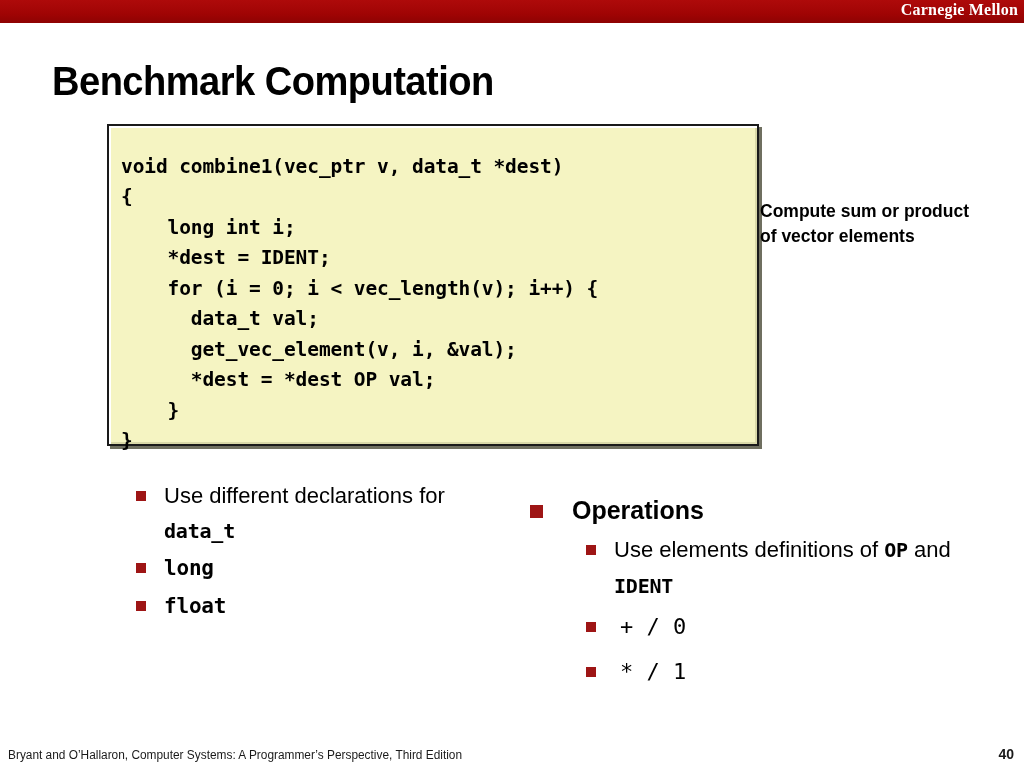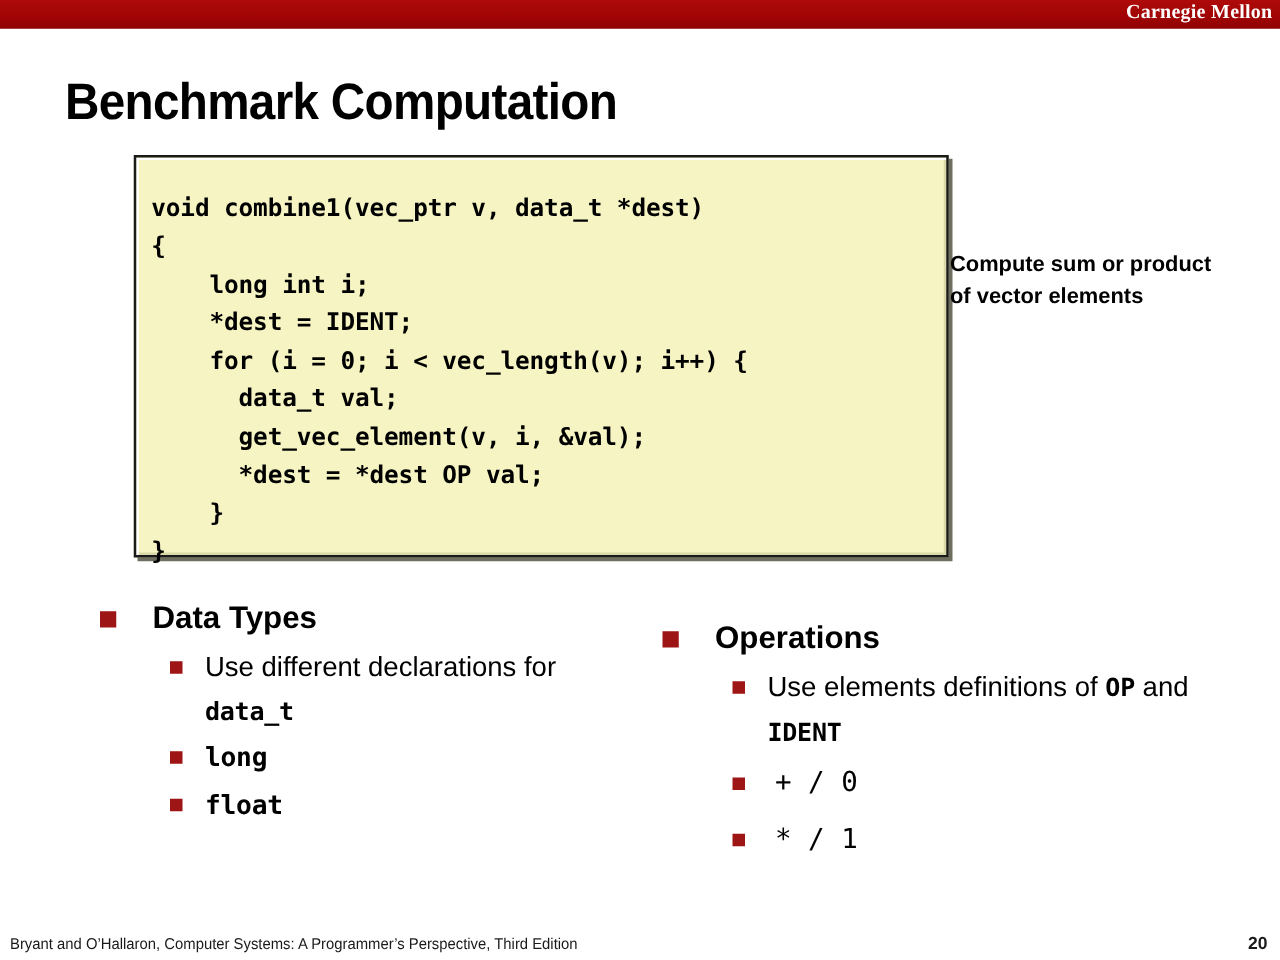--- a/index.html
+++ b/index.html
@@ -195,62 +195,58 @@
       get_vec_element(v, i, &amp;val);
       *dest = *dest OP val;
     }
 }</pre>
 </div>
 
 <div id="side-note">Compute sum or product of vector elements</div>
 
 <div class="col" id="col-left">
 
+
+  <div class="b2">
+    <span class="sq"></span>
+    <span>Use different declarations for </span><span class="mono">data_t</span>
+  </div>
+
+
+  <div class="b2 mono-item">
+    <span class="sq"></span>
+    <span>long</span>
+  </div>
+
+
+  <div class="b2 mono-item">
+    <span class="sq"></span>
+    <span>float</span>
+  </div>
+
+</div>
+
+<div class="col" id="col-right">
+
   <div class="b1">
     <span class="sq"></span>
-    <span>Data Types</span>
+    <span>Operations</span>
   </div>
 
   <div class="b2">
     <span class="sq"></span>
-    <span>Use different declarations for </span><span class="mono">data_t</span>
-  </div>
-
-
-  <div class="b2 mono-item">
-    <span class="sq"></span>
-    <span>long</span>
-  </div>
-
-
-  <div class="b2 mono-item">
-    <span class="sq"></span>
-    <span>float</span>
-  </div>
-
-</div>
-
-<div class="col" id="col-right">
-
-  <div class="b1">
-    <span class="sq"></span>
-    <span>Operations</span>
-  </div>
-
-  <div class="b2">
-    <span class="sq"></span>
     <span>Use elements definitions of </span><span class="mono">OP</span><span> and </span><span class="mono">IDENT</span>
   </div>
 
   <div class="b2 mono-light">
     <span class="sq"></span>
     <span>+ / 0</span>
   </div>
 
   <div class="b2 mono-light">
     <span class="sq"></span>
     <span>* / 1</span>
   </div>
 
 </div>
 
 <div id="footer-text">Bryant and O’Hallaron, Computer Systems: A Programmer’s Perspective, Third Edition</div>
-<div id="page-number">20</div>
+<div id="page-number">40</div>
 
 </body></html>

